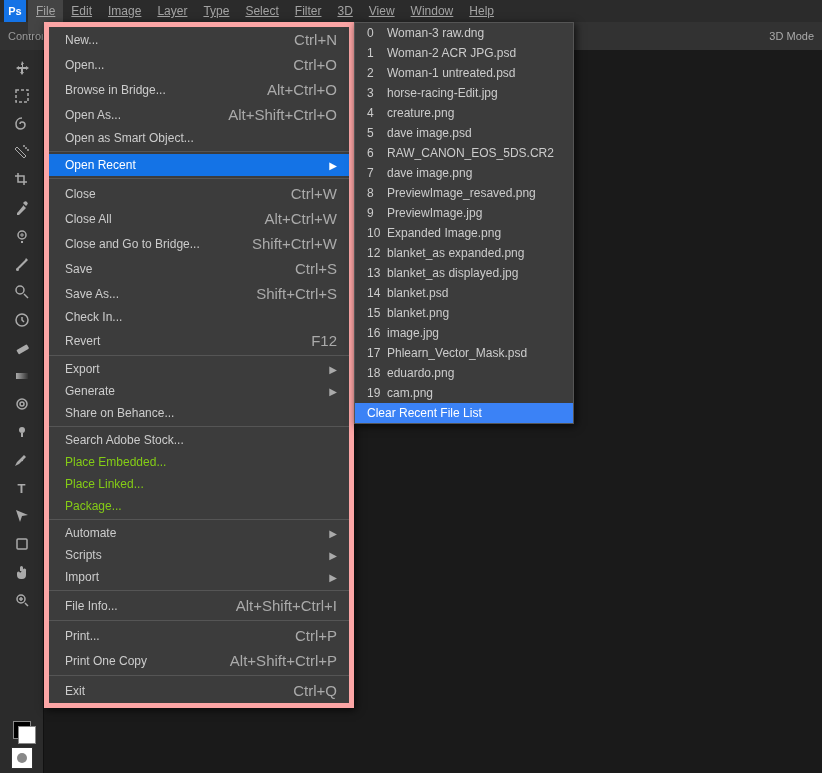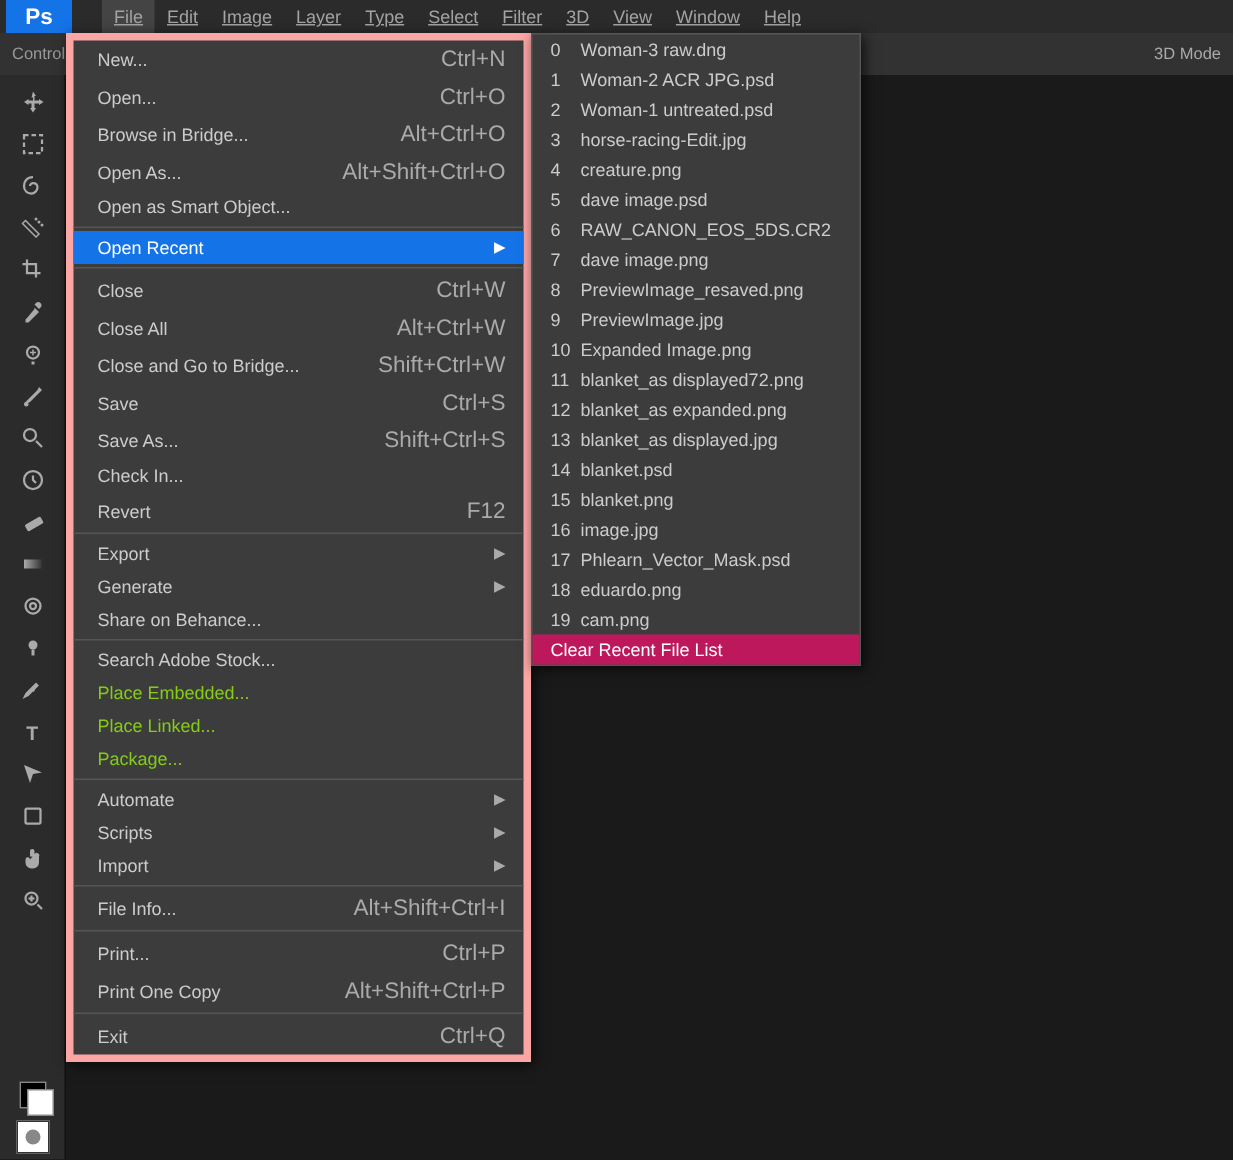--- a/index.html
+++ b/index.html
@@ -19,30 +19,30 @@
       width: 100%;
       height: 22px;
       background: #2b2b2b;
       display: flex;
       align-items: center;
       padding: 0 4px;
       position: relative;
       z-index: 100;
     }
     .ps-logo {
-      width: 44px;
+      width: 22px;
       height: 22px;
       background: #1473e6;
       display: flex;
       align-items: center;
       justify-content: center;
       font-weight: bold;
-      font-size: 15px;
+      font-size: 11px;
       color: white;
-      margin-right: 20px;
+      margin-right: 2px;
       flex-shrink: 0;
     }
     .menu-item {
       padding: 16px 8px;
       color: #a3a3a3;
       font-size: 12px;
       cursor: pointer;
       white-space: nowrap;
       text-decoration: underline;
     }
@@ -153,21 +153,21 @@
       padding: 3px 12px;
       display: flex;
       align-items: center;
       cursor: pointer;
       color: #ccc;
       white-space: nowrap;
       font-size: 12px;
       min-height: 19px;
     }
     .submenu-item.highlighted {
-      background: #be185d;
+      background: #3b82f6;
       color: white;
     }
     .submenu-item .num {
       min-width: 20px;
       display: inline-block;
     }
 
     
     .controls-bar {
       height: 28px;
@@ -493,24 +493,20 @@
   </div>
   <div class="submenu-item">
     <span class="num">9</span>
     <span>PreviewImage.jpg</span>
   </div>
   <div class="submenu-item">
     <span class="num">10</span>
     <span>Expanded Image.png</span>
   </div>
   <div class="submenu-item">
-    <span class="num">11</span>
-    <span>blanket_as displayed72.png</span>
-  </div>
-  <div class="submenu-item">
     <span class="num">12</span>
     <span>blanket_as expanded.png</span>
   </div>
   <div class="submenu-item">
     <span class="num">13</span>
     <span>blanket_as displayed.jpg</span>
   </div>
   <div class="submenu-item">
     <span class="num">14</span>
     <span>blanket.psd</span>

